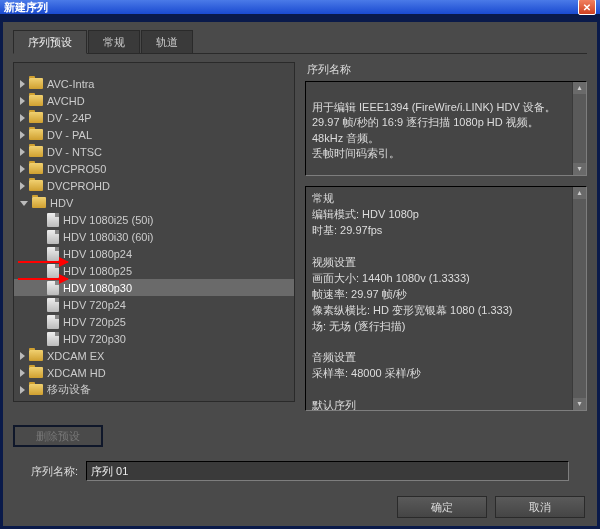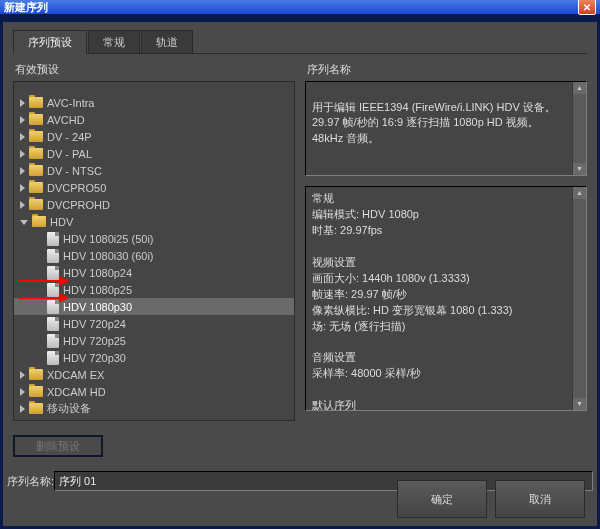--- a/index.html
+++ b/index.html
@@ -24,46 +24,45 @@
 .folder:before{content:"";position:absolute;top:-2px;left:0;width:6px;height:2px;background:#d0a030;border-radius:1px 1px 0 0}
 .preset{width:12px;height:14px;background:linear-gradient(#eee,#bbb);border-radius:1px;margin-right:4px;flex-shrink:0;position:relative}
 .preset:before{content:"";position:absolute;top:0;right:0;width:4px;height:4px;background:#888}
 .desc-top{height:95px;border:1px inset #2a2a2a;background:#454545;color:#ddd;padding:18px 6px;overflow:auto;line-height:1.4;margin-bottom:10px;position:relative}
 .desc-bot{height:225px;border:1px inset #2a2a2a;background:#454545;color:#ddd;padding:4px 6px;overflow:auto;line-height:1.45;position:relative}
 .sbar{position:absolute;right:0;top:0;bottom:0;width:14px;background:#5a5a5a;border-left:1px solid #3a3a3a}
 .sbar:before{content:"▴";position:absolute;top:0;left:0;right:0;text-align:center;font-size:8px;color:#ccc;background:#6a6a6a;height:12px;line-height:12px}
 .sbar:after{content:"▾";position:absolute;bottom:0;left:0;right:0;text-align:center;font-size:8px;color:#ccc;background:#6a6a6a;height:12px;line-height:12px}
 .delbtn-row{padding:6px 10px}
 .delbtn{width:90px;height:22px;background:#4a4a4a;border:2px solid #0f172a;color:#777;cursor:default}
-.namerow{display:flex;align-items:center;padding:8px 4px;gap:0}
+.namerow{display:flex;align-items:center;padding:8px 28px;gap:8px}
 .namerow label{color:#ddd}
 .nameinput{flex:1;height:20px;background:#3a3a3a;border:1px inset #2a2a2a;color:#eee;padding:0 4px}
 .btns{position:absolute;bottom:8px;right:12px;display:flex;gap:8px}
-.btn{width:90px;height:38px;background:linear-gradient(#5a5a5a,#454545);border:1px solid #2a2a2a;color:#ddd;cursor:pointer}
+.btn{width:90px;height:22px;background:linear-gradient(#5a5a5a,#454545);border:1px solid #2a2a2a;color:#ddd;cursor:pointer}
 .arrow{position:absolute;width:50px;height:2px;background:red;z-index:5}
 .arrow:after{content:"";position:absolute;right:-1px;top:-4px;border-left:10px solid red;border-top:5px solid transparent;border-bottom:5px solid transparent}
 </style>
 </head>
 <body>
 
 <div class="titlebar">
   <span>新建序列</span>
   <div class="closebtn">✕</div>
 </div>
 
 <div class="body">
   <div class="tabs">
     <div class="tab active">序列预设</div>
     <div class="tab">常规</div>
     <div class="tab">轨道</div>
   </div>
 
   <div class="columns">
     <div class="col">
-      <div class="panel-title">有效预设</div>
       <div class="panel tree" id="tree">
         <div class="arrow" style="top:198px;left:4px"></div>
         <div class="arrow" style="top:215px;left:4px"></div>
       <div class="tree-row">
             <span class="spacer" style="width: 6px;"></span>
             <span class="disc"></span>
             <span class="folder"></span>
             <span>AVC-Intra</span>
           </div>
           <div class="tree-row">
@@ -176,20 +175,21 @@
           </div>
         </div>
     </div>
     <div class="col">
       <div class="panel-title">序列名称</div>
       <div class="desc-top">
         <div class="sbar"></div>
         <div>用于编辑 IEEE1394 (FireWire/i.LINK) HDV 设备。</div>
           <div>29.97 帧/秒的 16:9 逐行扫描 1080p HD 视频。</div>
         <div>48kHz 音频。</div>
+          <div>丢帧时间码索引。</div>
       </div>
       <div class="desc-bot">
         <div class="sbar"></div>
         <div>常规</div><div>编辑模式: HDV 1080p</div><div>时基: 29.97fps</div><br>
         <div>视频设置</div><div>画面大小: 1440h 1080v (1.3333)</div><div>帧速率: 29.97 帧/秒</div>
         <div>像素纵横比: HD 变形宽银幕 1080 (1.333)</div><div>场: 无场 (逐行扫描)</div><br>
         <div>音频设置</div><div>采样率: 48000 采样/秒</div><br>
         <div>默认序列</div>
         
       </div>

